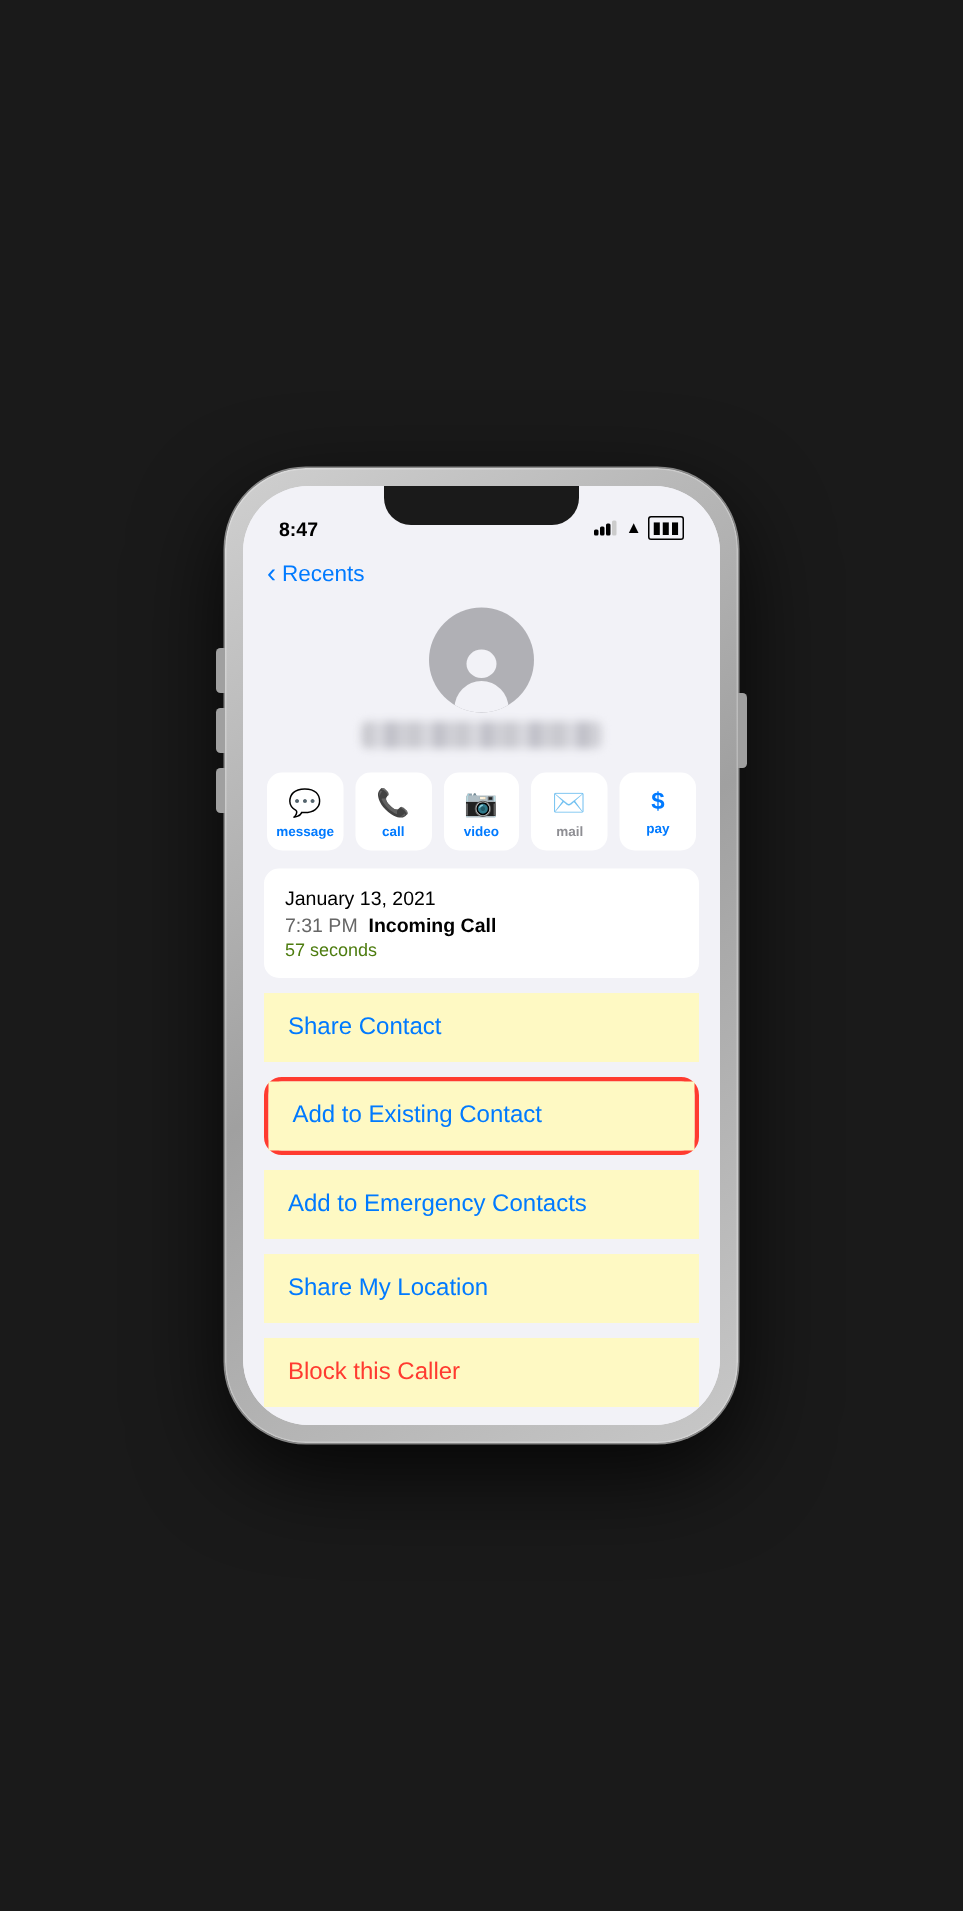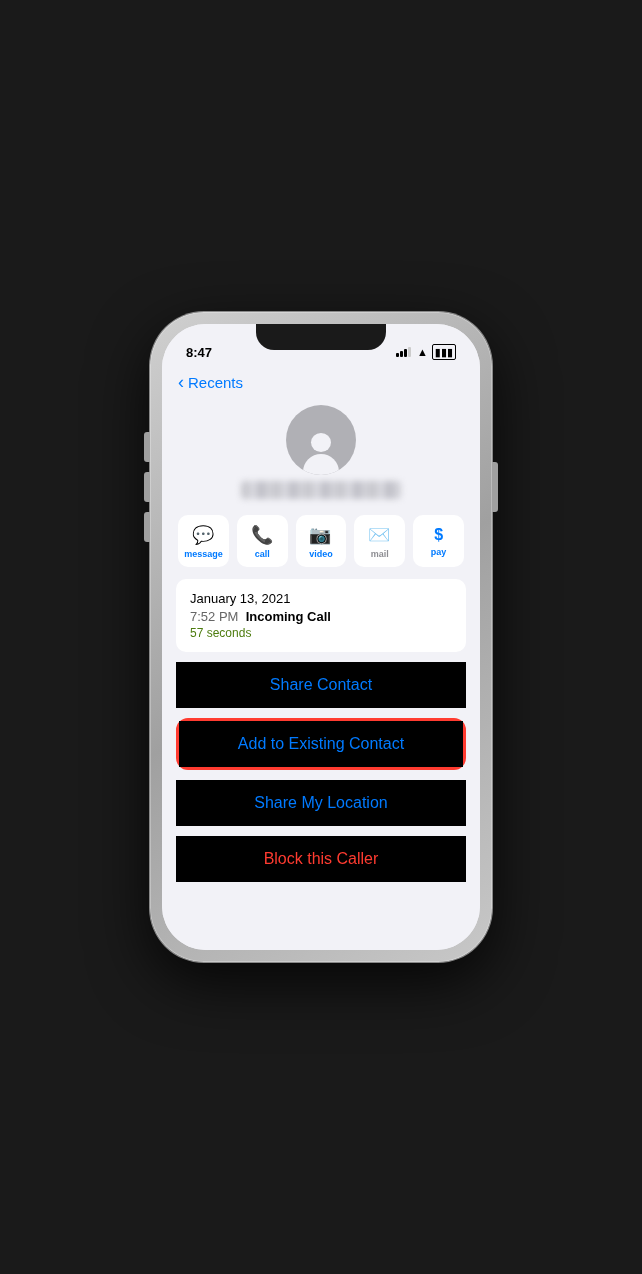--- a/index.html
+++ b/index.html
@@ -249,22 +249,21 @@
       font-size: 12px;
       color: #4d7c0f;
       margin-top: 2px;
     }
     .menu-item {
       padding: 14px 16px;
       font-size: 16px;
       color: #007AFF;
       cursor: pointer;
       border-bottom: 0.5px solid #e5e5ea;
-      background: #000000;
-      text-align: center;
+      background: #fef9c3;
     }
     .menu-item:last-child {
       border-bottom: none;
     }
     .menu-item.red {
       color: #ff3b30;
     }
 
     
     .menu-section-single {
@@ -349,38 +348,43 @@
         </div>
         <div class="action-btn">
           <span class="action-icon blue" style="font-size:16px;font-weight:700;color:#007AFF;">$</span>
           <span class="action-label">pay</span>
         </div>
       </div>
 
       <div class="card">
         <div class="call-date">January 13, 2021</div>
         <div class="call-detail">
-          <span>7:52 PM</span>
+          <span>7:31 PM</span>
           &nbsp;<strong>Incoming Call</strong>
         </div>
         <div class="call-duration">57 seconds</div>
       </div>
 
       <div class="menu-section-single">
         <div class="menu-item">
           <span>Share Contact</span>
         </div>
       </div>
 
       <div class="create-contact-section create-contact-highlighted">
         <div class="menu-item" style="border-bottom:none;">
           <span>Add to Existing Contact</span>
         </div>
       </div>
 
+      <div class="menu-section-single">
+        <div class="menu-item">
+          <span>Add to Emergency Contacts</span>
+        </div>
+      </div>
 
       <div class="menu-section-single">
         <div class="menu-item">
           <span>Share My Location</span>
         </div>
       </div>
 
       <div class="menu-section-single">
         <div class="menu-item red">
           <span>Block this Caller</span>

